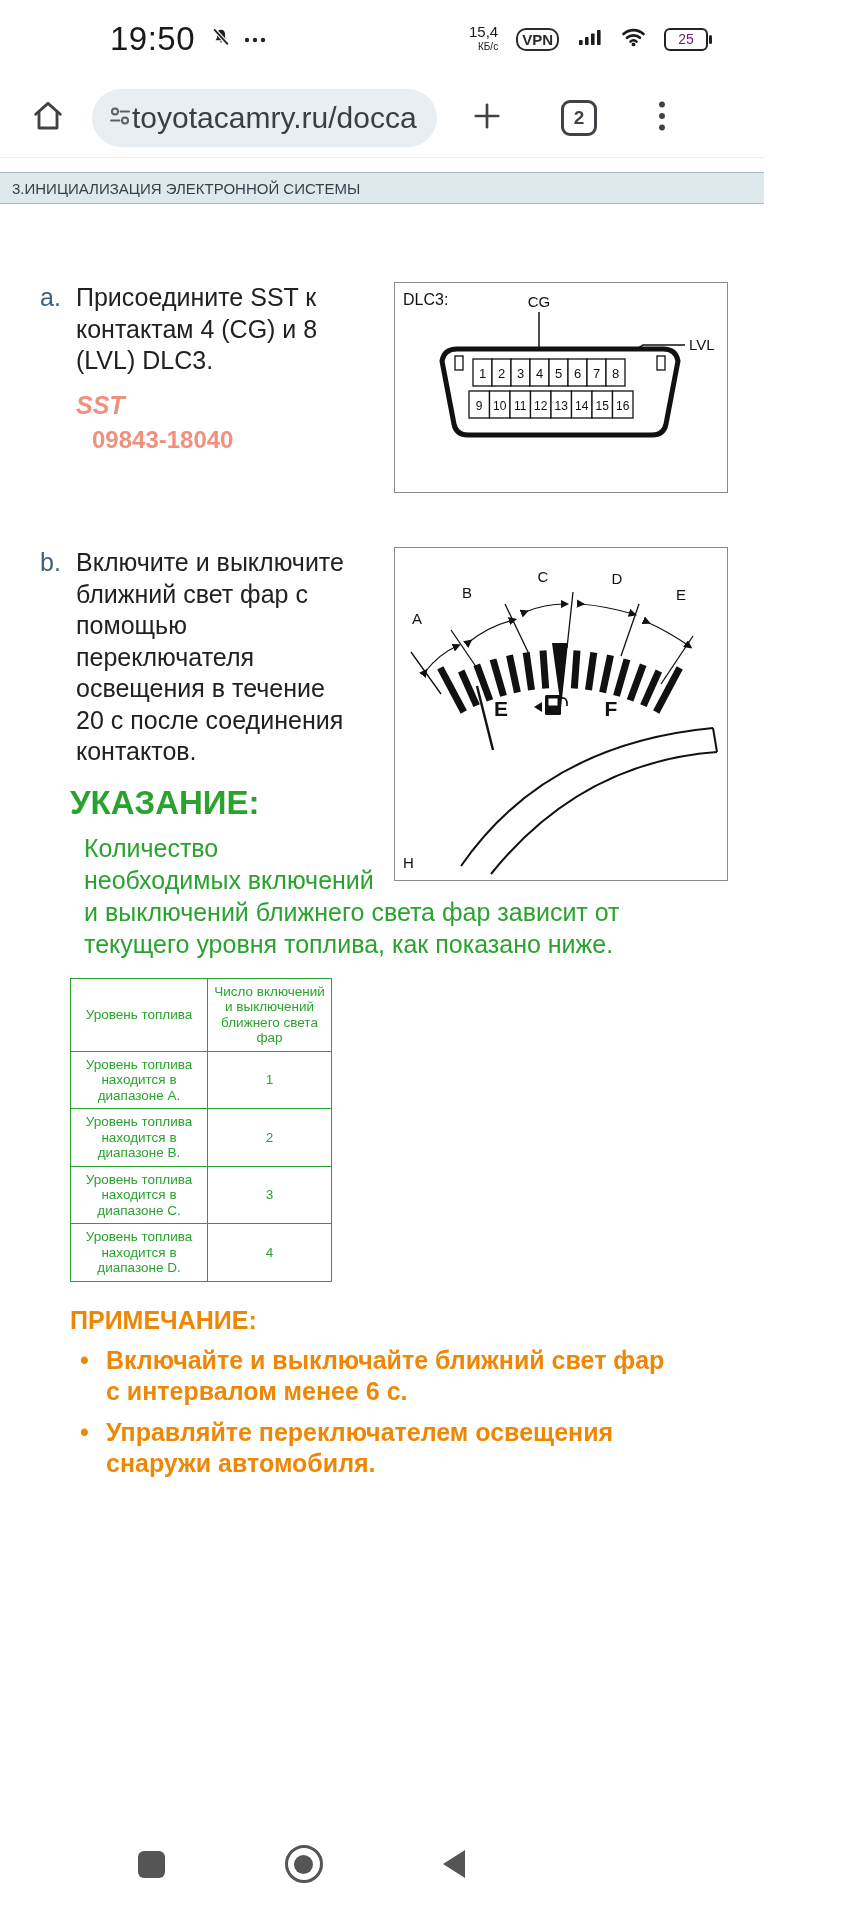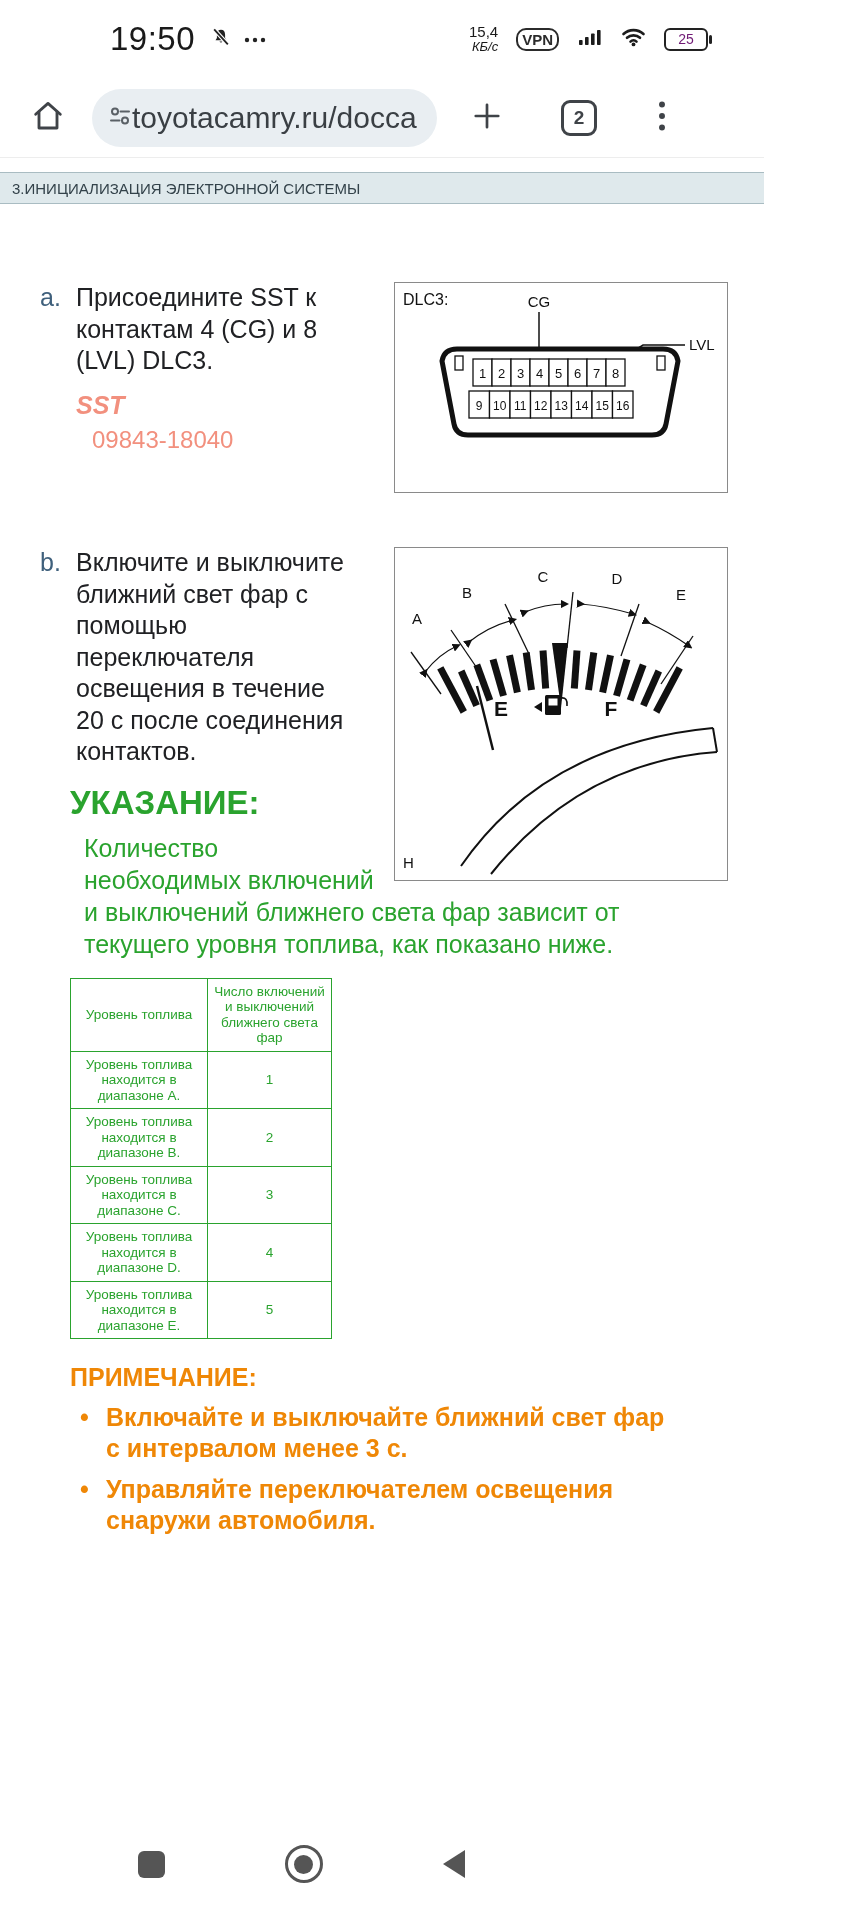--- a/index.html
+++ b/index.html
@@ -5,21 +5,21 @@
   html,body{margin:0;padding:0;background:#fff;}
   body{font-family:"Liberation Sans",sans-serif;}
   .screen{position:relative;width:764px;height:1920px;background:#fff;overflow:hidden;}
 
   
   .status-bar{height:78px;display:flex;align-items:center;padding:0 56px 0 110px;box-sizing:border-box;color:#1a1a1a;}
   .sb-time{font-size:33px;letter-spacing:.5px;}
   .sb-left-icons{display:flex;align-items:center;gap:12px;margin-left:16px;}
   .sb-right{margin-left:auto;display:flex;align-items:center;gap:18px;}
   .sb-speed{font-size:15px;line-height:15px;text-align:right;color:#1a1a1a;}
-  .sb-speed .unit{font-size:13px;color:#1a1a1a;font-style:italic;}
+  .sb-speed .unit{font-size:10px;color:#1a1a1a;}
   .vpn-badge{border:2.5px solid #2b2b2b;border-radius:10px;font-size:15px;font-weight:700;padding:1px 4px;color:#2b2b2b;}
   .battery{position:relative;width:44px;height:23px;border:2.5px solid #222;border-radius:6px;display:flex;align-items:center;justify-content:center;font-size:14px;color:#701a75;box-sizing:border-box;}
   .battery:after{content:"";position:absolute;right:-6px;top:5px;width:3.5px;height:9px;background:#222;border-radius:2px;}
 
   
   .toolbar{height:80px;display:flex;align-items:center;padding:0 30px;box-sizing:border-box;border-bottom:1px solid #ededed;}
   .tb-home{margin-right:26px;flex:none;}
   .url-pill{width:345px;height:58px;background:#e9eef2;border-radius:29px;display:flex;align-items:center;padding:0 16px;box-sizing:border-box;overflow:hidden;margin-right:32px;flex:none;}
   .url-text{font-size:30px;color:#3a3f44;white-space:nowrap;overflow:hidden;}
   .tb-plus{margin-right:56px;flex:none;}
@@ -29,21 +29,21 @@
   .gap-strip{height:14px;background:#fff;}
   .breadcrumb{height:32px;background:#dfe9ec;border-top:1px solid #a9bcc2;border-bottom:1px solid #a9bcc2;display:flex;align-items:center;padding:12px 12px;box-sizing:border-box;font-size:15px;color:#33424a;}
 
   
   .content{padding:78px 36px 0 40px;box-sizing:border-box;}
   .step-para{position:relative;padding-left:36px;font-size:25px;line-height:31.5px;color:#202124;}
   .step-label{position:absolute;left:0;top:0;color:#3f607c;font-size:25px;}
   .sec-a{display:flex;align-items:flex-start;}
   .sec-a .text-col{width:320px;flex:none;}
   .sst-name{margin:14px 0 0 36px;font-size:25px;font-style:italic;font-weight:600;color:#f2907e;}
-  .sst-num{margin:6px 0 0 52px;font-size:24px;font-weight:400;color:#f2907e;}
+  .sst-num{margin:6px 0 0 52px;font-size:24px;font-weight:700;color:#f2907e;}
   .fig-box{border:1px solid #8a8a8a;background:#fff;margin-left:auto;flex:none;}
   .dlc3-box{width:332px;height:209px;}
   .sec-b{margin-top:54px;}
   .gauge-box{float:right;width:332px;height:332px;margin-left:12px;}
   .para-b{width:310px;box-sizing:border-box;}
   .hint-title{margin:16px 0 7px 30px;font-size:33px;font-weight:700;color:#2aa32e;}
   .hint-text{margin:10px 0 0 44px;font-size:25px;line-height:32px;color:#2aa32e;}
 
   
   .fuel-table{margin:18px 0 0 30px;border-collapse:collapse;table-layout:fixed;width:262px;}
@@ -316,30 +316,26 @@
           <td>2</td>
         </tr>
         <tr>
           <td class="c1">Уровень топлива находится в диапазоне C.</td>
           <td>3</td>
         </tr>
         <tr>
           <td class="c1">Уровень топлива находится в диапазоне D.</td>
           <td>4</td>
         </tr>
-        <tr>
-          <td class="c1">Уровень топлива находится в диапазоне E.</td>
-          <td>5</td>
-        </tr>
       </tbody>
     </table>
 
     <div class="note-title">ПРИМЕЧАНИЕ:</div>
     <ul class="note-list">
-      <li>Включайте и выключайте ближний свет фар с интервалом менее 3 с.</li>
+      <li>Включайте и выключайте ближний свет фар с интервалом менее 6 с.</li>
       <li>Управляйте переключателем освещения снаружи автомобиля.</li>
     </ul>
 
   </div>
 
   <div class="nav-bar">
     <div class="nav-recents"></div>
     <div class="nav-home-ring">
         <div class="nav-home-dot"></div>
       </div>

